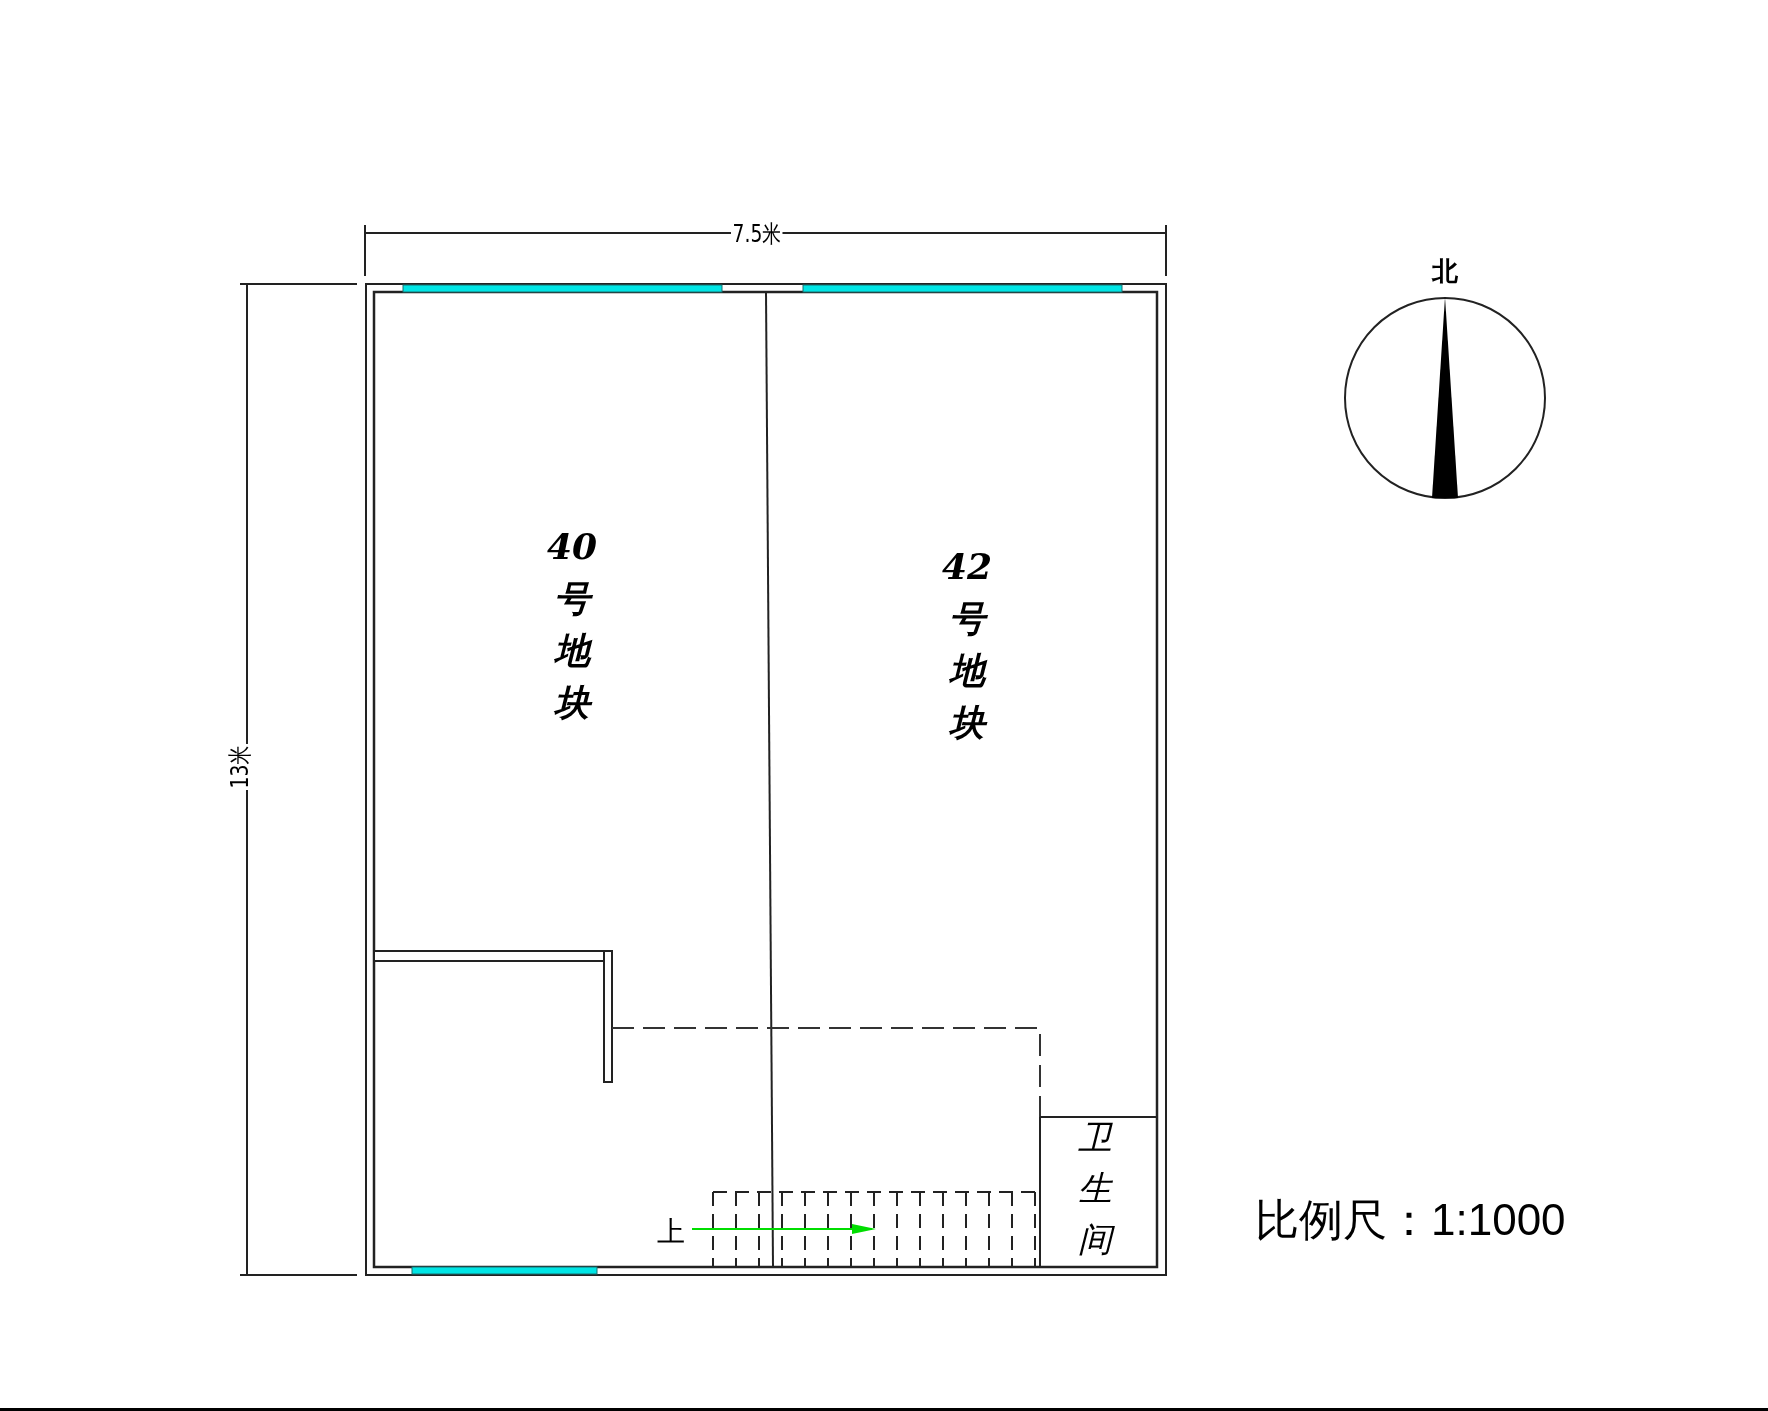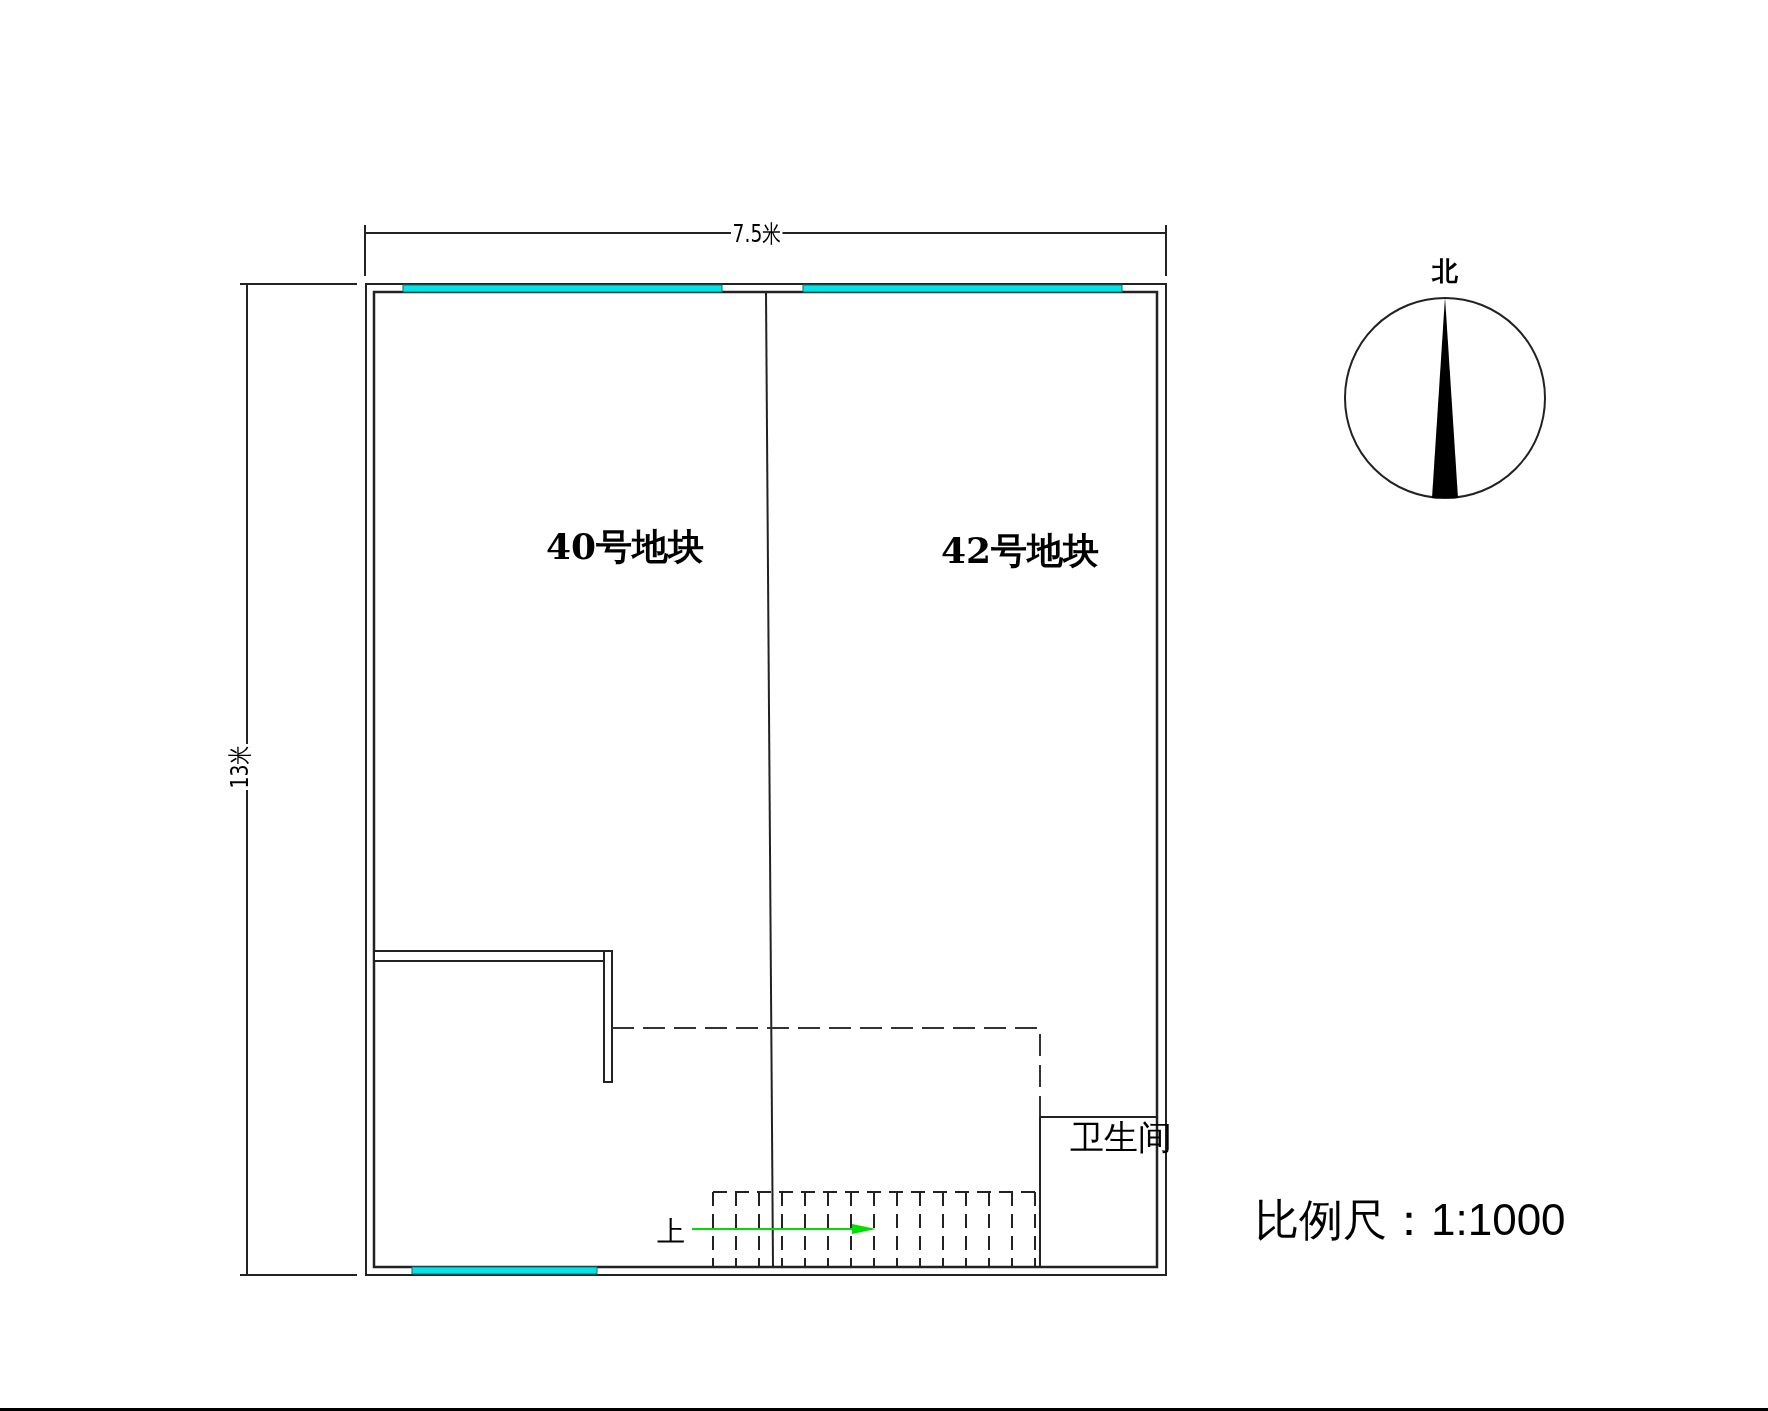--- a/index.html
+++ b/index.html
@@ -1,21 +1,21 @@
 <!DOCTYPE html>
 <html><head>
 <meta charset="utf-8">
 <style>
   html, body { margin: 0; padding: 0; background: #ffffff; }
   body { width: 1768px; height: 1411px; position: relative; overflow: hidden;
          font-family: "DejaVu Sans", "Liberation Sans", sans-serif; }
   #plan { position: absolute; left: 0; top: 0; }
   .lbl { position: absolute; color: #000; white-space: nowrap; line-height: 1; }
   .dim { font-family: "DejaVu Sans", sans-serif; font-size: 24px; transform: scaleX(0.78); transform-origin: left center; background: #fff; padding: 0 2px; }
-  .vtext { display: flex; flex-direction: row; align-items: center; font-family: "DejaVu Serif", "Liberation Serif", serif; font-weight: bold; }
+  .vtext { display: flex; flex-direction: column; align-items: center; font-family: "DejaVu Serif", "Liberation Serif", serif; font-weight: bold; font-style: italic; }
   .room-name { font-size: 36px; }
   .room-name span { display: block; height: 52px; line-height: 52px; }
   .bath-name { font-size: 34px; font-weight: normal; font-family: "DejaVu Sans", sans-serif; }
   .bath-name span { display: block; height: 51px; line-height: 51px; }
   .north { font-size: 26px; font-weight: bold; font-family: "DejaVu Sans", sans-serif; }
   .scale { font-size: 44px; font-family: Liberation Sans, sans-serif; }
   .up { font-size: 28px; font-family: "DejaVu Sans", sans-serif; }
   .bottom-rule { position: absolute; left: 0; right: 0; top: 1408px; height: 3px; background: #000; }
 </style>
 </head>
@@ -93,21 +93,21 @@
 
 <div class="lbl dim" style="left:731px; top:222px;">7.5米</div>
 <div class="lbl dim" style="left:228px; top:790px; transform: rotate(-90deg) scaleX(0.78); transform-origin: left top;">13米</div>
 
 <div class="lbl vtext room-name" style="left:546px; top:520px; width:52px;">
   <span>40</span>
   <span>号</span>
   <span>地</span>
   <span>块</span>
 </div>
-<div class="lbl vtext room-name" style="left:941px; top:524px; width:52px;">
+<div class="lbl vtext room-name" style="left:941px; top:540px; width:52px;">
   <span>42</span>
   <span>号</span>
   <span>地</span>
   <span>块</span>
 </div>
 <div class="lbl vtext bath-name" style="left:1070px; top:1112px; width:50px;">
   <span>卫</span>
   <span>生</span>
   <span>间</span>
 </div>

